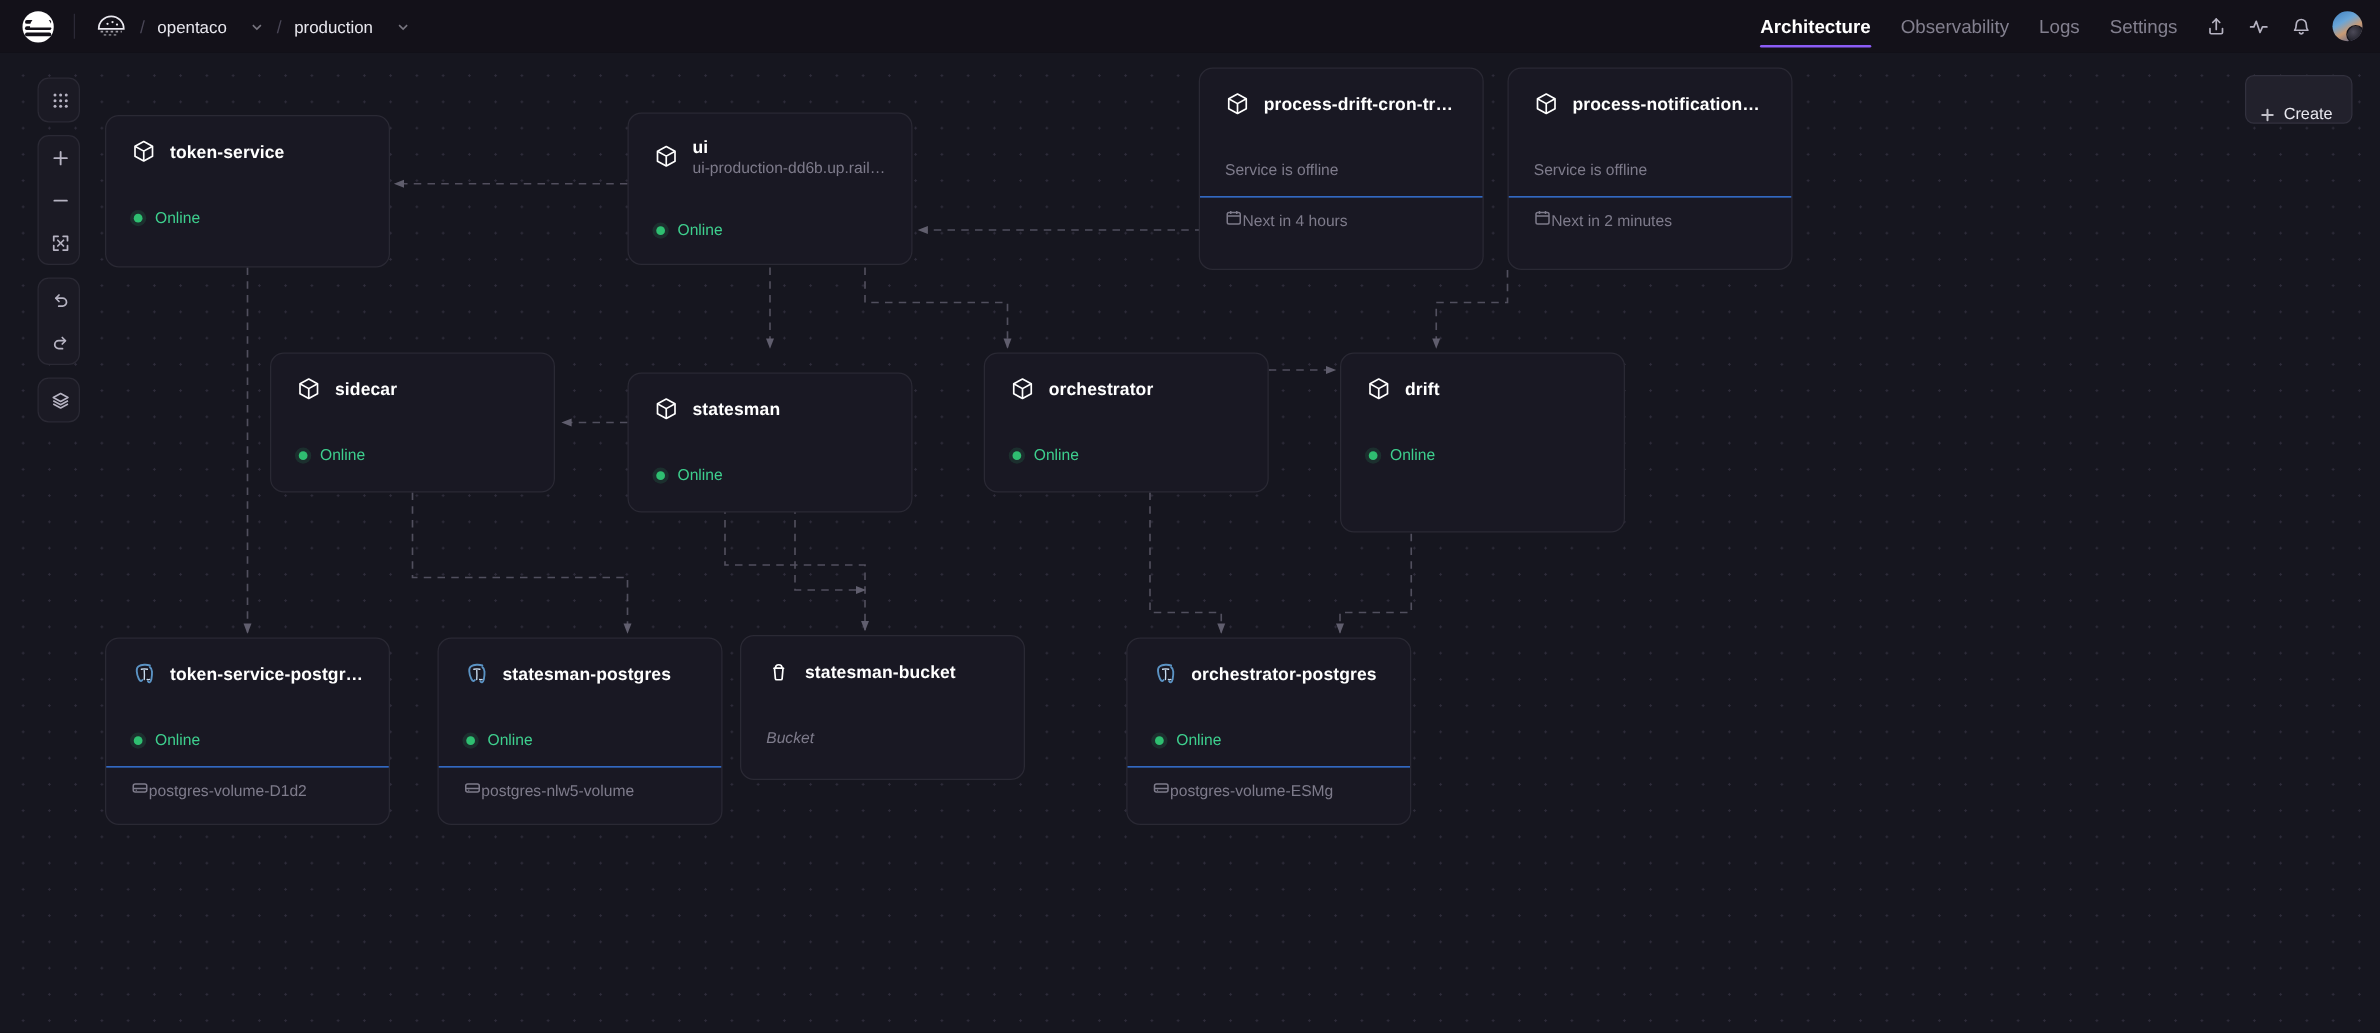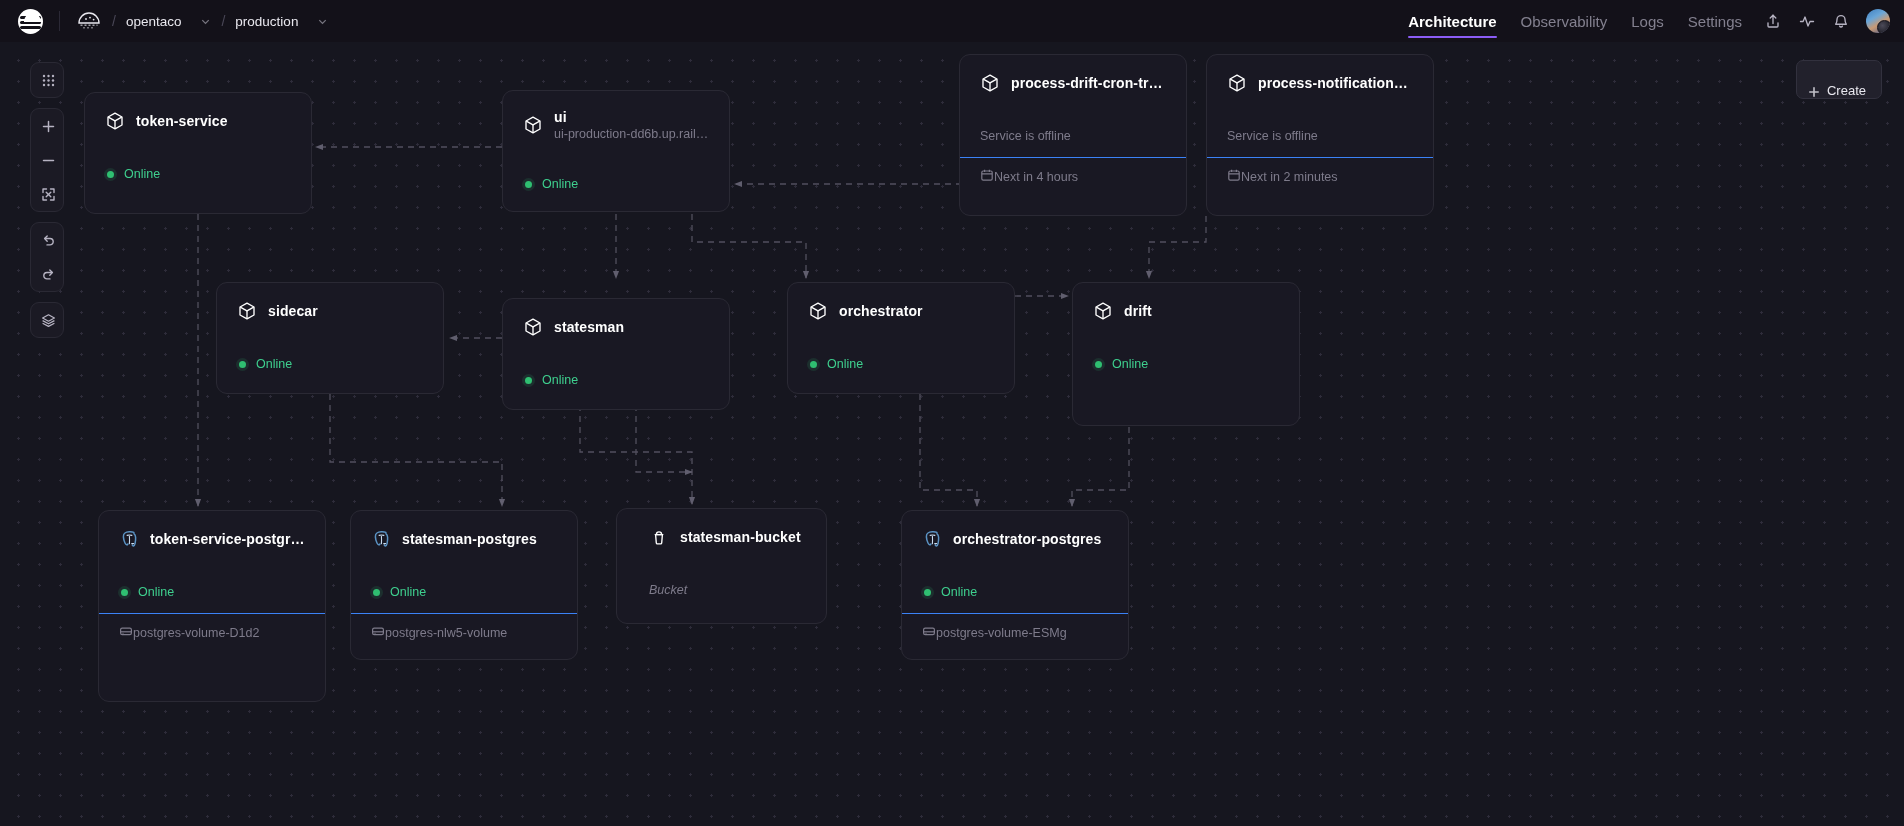--- a/index.html
+++ b/index.html
@@ -500,21 +500,21 @@
             <div class="node-titlewrap">
               <div class="node-title">drift</div>
             </div>
           </div>
         </div>
         <div class="node-status">
           <span class="dot"></span>
           <span class="status-txt ">Online</span>
         </div>
       </div>
-      <div class="node" style="left: 84px; top: 468px; width: 228px; height: 192px; margin-left: 14px;">
+      <div class="node" style="left: 84px; top: 468px; width: 228px; height: 150px;">
         <div class="node-body">
           <div class="node-head">
             <span class="node-ico">
               <svg viewBox="0 0 20 20" fill="none">
                 <path d="M14.9 3.4c-1.3-.5-3-.7-4.6-.6-1.7.1-3.4.5-4.4 1.2-1.2.8-1.6 2.2-1.5 3.9.1 2 .7 4.3 1.6 6.1.5 1 1.1 1.7 1.7 1.8.5.1.9-.3 1.2-.8" stroke="#5b93c4" stroke-width="1.5" stroke-linecap="round"></path>
                 <path d="M13.3 16c.4.6.9 1 1.4.9.7-.2 1.1-1.2 1.4-2.5.4-1.9.6-4.3.5-6.1-.1-1.6-.6-2.9-1.7-3.6" stroke="#5b93c4" stroke-width="1.5" stroke-linecap="round"></path>
                 <path d="M8.1 6.4c1.4-.4 3.4-.4 4.8 0" stroke="#c9dcef" stroke-width="1.1" stroke-linecap="round"></path>
                 <path d="M10.4 7.2c.2 2.6.2 5 0 7.4" stroke="#c9dcef" stroke-width="1.1" stroke-linecap="round"></path>
                 <path d="M12.7 14.6c.7.1 1.4.1 2-.1" stroke="#c9dcef" stroke-width="1.1" stroke-linecap="round"></path>
               </svg>
@@ -560,21 +560,21 @@
         </div>
         <div class="node-foot">
           <span><svg viewBox="0 0 14 14" fill="none" stroke="#7e7b8b" stroke-width="1.2" stroke-linejoin="round">
               <rect x="1.6" y="4.2" width="10.8" height="6.4" rx="1.6"></rect>
               <path d="M1.6 7.8h10.8"></path>
               <circle cx="4" cy="9.2" r=".55" fill="#7e7b8b" stroke="none"></circle>
             </svg></span>
           <span class="foot-txt">postgres-nlw5-volume</span>
         </div>
       </div>
-      <div class="node" style="left: 616px; top: 466px; width: 211px; height: 116px; padding-left: 12px;">
+      <div class="node" style="left: 592px; top: 466px; width: 228px; height: 116px;">
         <div class="node-body">
           <div class="node-head">
             <span class="node-ico">
               <svg viewBox="0 0 20 20" fill="none" stroke="#ffffff" stroke-width="1.35" stroke-linejoin="round" stroke-linecap="round">
                 <path d="M6.6 7.6h6.8l-.7 8.3a1 1 0 0 1-1 .9H8.3a1 1 0 0 1-1-.9z"></path>
                 <path d="M7.4 7.4a2.6 2.6 0 0 1 5.2 0"></path>
                 <path d="M6.2 7.6h7.6"></path>
               </svg>
             </span>
             <div class="node-titlewrap">

